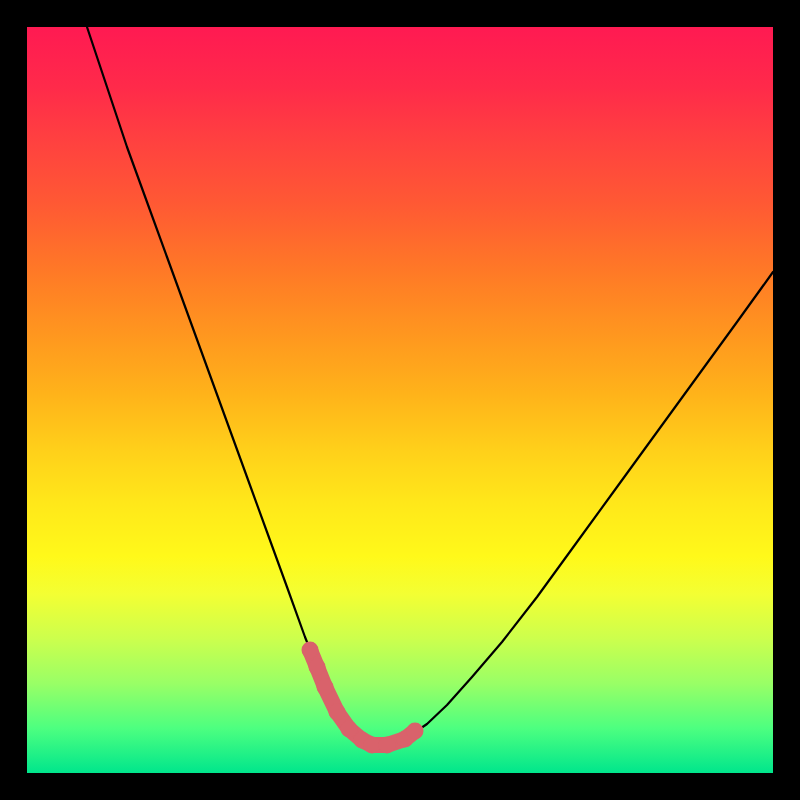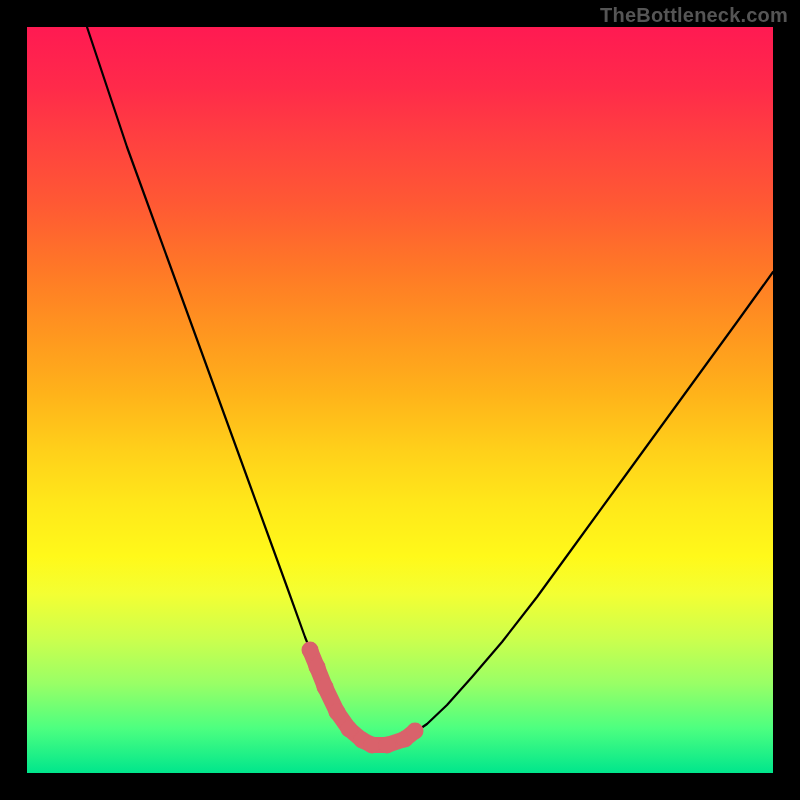--- a/index.html
+++ b/index.html
@@ -51,21 +51,20 @@
     left: 0; top: 0;
     width: 746px;
     height: 746px;
     overflow: visible;
   }
 </style>
 </head>
 <body>
 
 <div class="frame">
-  <div class="watermark">TheBottleneck.com</div>
   <div class="plot">
     <svg class="curve" viewBox="0 0 746 746">
       <path id="main-curve" fill="none" stroke="#000" stroke-width="2.2" stroke-linecap="round" stroke-linejoin="round" d="M60 0 L80 60 L100 120 L120 175 L140 230 L160 285 L180 340 L200 395 L220 450 L240 505 L260 560 L278 610 L290 640 L298 660 L310 685 L322 702 L335 713 L345 718 L360 718 L378 712 L400 697 L420 678 L445 650 L475 615 L510 570 L550 515 L590 460 L630 405 L670 350 L710 295 L746 245"></path>
       <path id="highlight" fill="none" stroke="#d9626b" stroke-width="16" stroke-linecap="round" stroke-linejoin="round" d="M283 623 L290 640 L298 660 L310 685 L322 702 L335 713 L345 718 L360 718 L378 712 L388 704"></path>
       <g id="highlight-dots">
           <circle cx="283" cy="623" r="8.5" fill="#d9626b"></circle>
           <circle cx="290" cy="640" r="8.5" fill="#d9626b"></circle>
           <circle cx="298" cy="660" r="8.5" fill="#d9626b"></circle>
           <circle cx="310" cy="685" r="8.5" fill="#d9626b"></circle>
           <circle cx="322" cy="702" r="8.5" fill="#d9626b"></circle>

